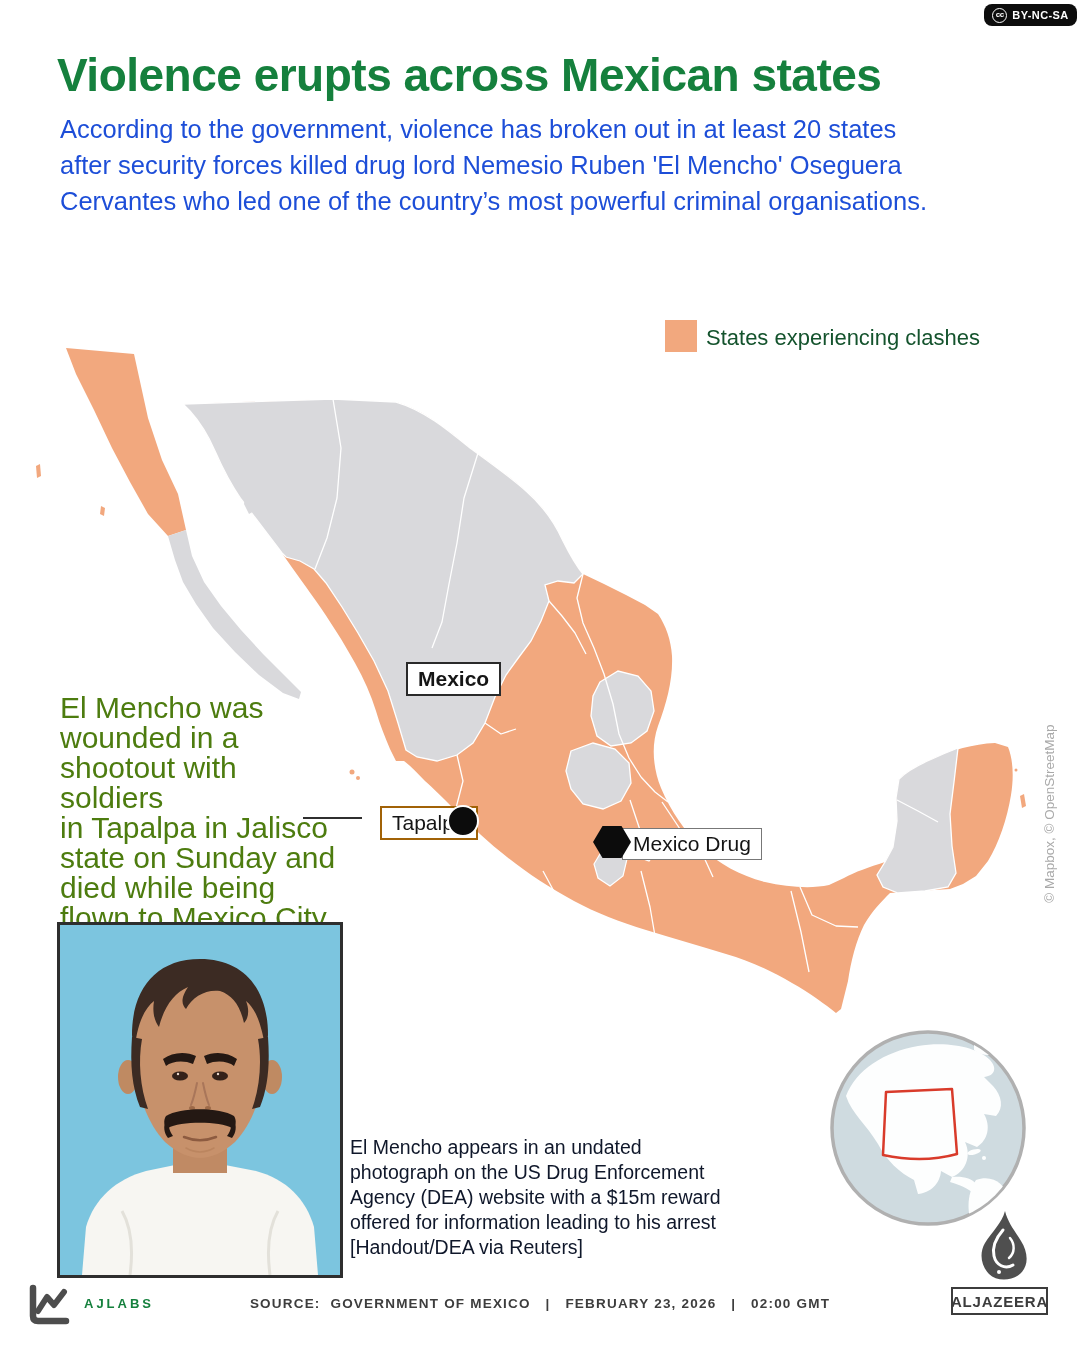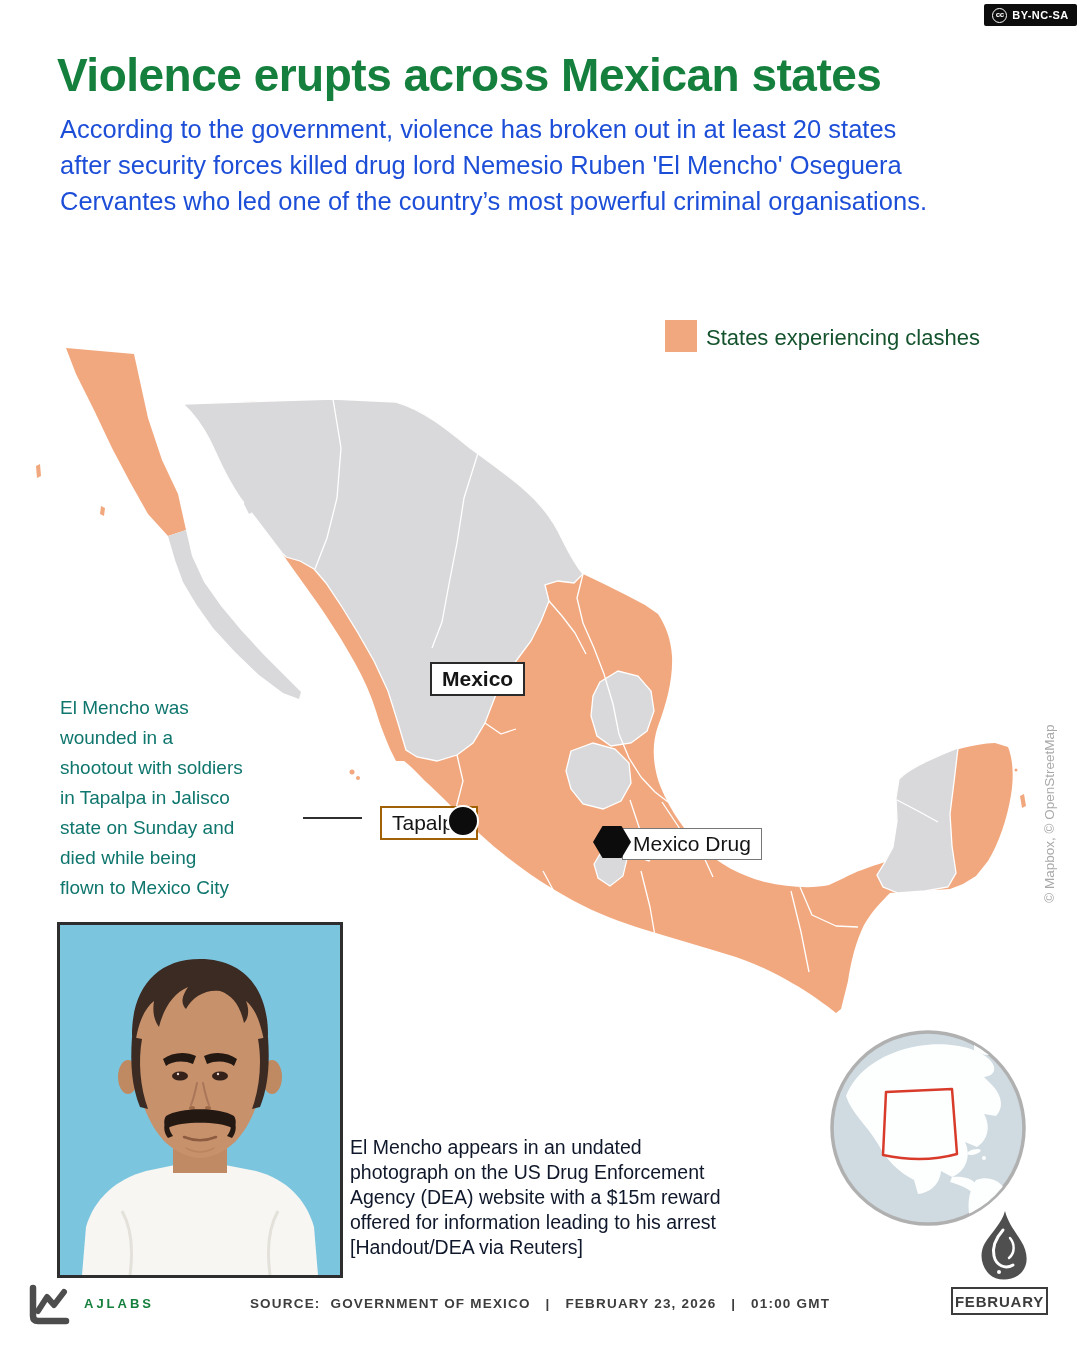--- a/index.html
+++ b/index.html
@@ -3,48 +3,48 @@
 <meta charset="utf-8">
 <style>
   html,body{margin:0;padding:0;}
   body{
     width:1080px;height:1351px;position:relative;background:#ffffff;
     font-family:"Liberation Sans","DejaVu Sans",sans-serif;overflow:hidden;
   }
   .abs{position:absolute;}
 
   
-  .cc-badge{left:984px;top:4px;width:93px;height:22px;background:#0d0d0d;border-radius:2px;
+  .cc-badge{left:984px;top:4px;width:93px;height:22px;background:#0d0d0d;border-radius:8px;
     display:flex;align-items:center;justify-content:center;gap:5px;}
   .cc-circle{width:13px;height:13px;border:1.4px solid #fff;border-radius:50%;
     color:#fff;font-size:8px;font-weight:700;display:flex;align-items:center;justify-content:center;
     letter-spacing:-0.5px;line-height:1;}
   .cc-label{color:#fff;font-size:11px;font-weight:700;letter-spacing:0.4px;}
 
   
   .title{left:57px;top:49px;width:980px;font-size:46px;line-height:52px;font-weight:700;
     color:#15803d;letter-spacing:-0.5px;}
   .subtitle{left:60px;top:111px;width:960px;font-size:25.5px;line-height:36px;color:#1d4ed8;
     white-space:pre-line;}
 
   
   .legend-swatch{left:665px;top:320px;width:32px;height:32px;background:#F2A87E;}
   .legend-label{left:706px;top:325px;font-size:22px;color:#14532d;}
 
   
   .map-svg{left:0;top:330px;}
   .map-label{background:#fff;color:#151515;font-size:21px;line-height:25px;padding:2px 10px 3px;}
-  .lbl-mexico{left:430px;top:662px;border:2px solid #2a2a2a;font-weight:700;}
+  .lbl-mexico{left:406px;top:662px;border:2px solid #2a2a2a;font-weight:700;}
   .lbl-tapalpa{left:380px;top:806px;border:2px solid #a16207;}
   .lbl-mxcity{left:622px;top:828px;border:1.5px solid #777;}
   .marker-circle{left:447px;top:805px;width:28px;height:28px;background:#0c0c0c;border:2px solid #fff;
     border-radius:50%;box-sizing:content-box;}
   .marker-hex{left:593px;top:825px;width:38px;height:34px;background:#0c0c0c;
     clip-path:polygon(0% 50%,25% 3%,75% 3%,100% 50%,75% 97%,25% 97%);}
-  .annotation{left:60px;top:693px;width:280px;font-size:19px;line-height:30px;color:#0f766e;
+  .annotation{left:60px;top:693px;width:280px;font-size:30px;line-height:30px;color:#4d7c0f;
     white-space:pre-line;}
   .connector{left:303px;top:817px;width:59px;height:2px;background:#2f2f2f;}
   .attribution{left:954px;top:806px;width:190px;text-align:center;font-size:13.5px;color:#a9a9a9;
     transform:rotate(-90deg);}
 
   
   .photo-frame{left:57px;top:922px;width:286px;height:356px;border:3px solid #2e2e2e;box-sizing:border-box;}
   .caption{left:350px;top:1135px;width:430px;font-size:19.5px;line-height:25px;color:#0f172a;
     white-space:pre-line;}
 
@@ -218,21 +218,21 @@
   </g>
   <path fill="none" stroke="#D93B2B" stroke-width="2.5" stroke-linejoin="round" d="M60,66 L126,63 L131,128 C106,135 80,134 57,129 Z"></path>
 </svg>
 
 <svg class="abs ajlabs-icon" width="44" height="44" viewBox="0 0 44 44">
   <path fill="none" stroke="#4d4d4d" stroke-width="6.5" stroke-linecap="round" d="M7,4 L7,32 Q7,37 12,37 L40,37"></path>
   <path fill="none" stroke="#4d4d4d" stroke-width="6" stroke-linecap="round" stroke-linejoin="round" d="M12,27 L21,13 L28,21 L38,8"></path>
 </svg>
 <div class="abs ajlabs-label">AJLABS</div>
 
-<div class="abs source-line">SOURCE:  GOVERNMENT OF MEXICO   |   FEBRUARY 23, 2026   |   01:00 GMT</div>
+<div class="abs source-line">SOURCE:  GOVERNMENT OF MEXICO   |   FEBRUARY 23, 2026   |   02:00 GMT</div>
 
 <svg class="abs aj-flame" width="62" height="74" viewBox="0 0 62 74">
   <path fill="#4f4f4f" d="M31,1 C34,13 41,21 47,31 C54,42 55,55 47,63 C39,71 23,72 15,64 C7,56 5,43 11,33 C17,23 28,13 31,1 Z"></path>
   <path fill="none" stroke="#fff" stroke-width="3" stroke-linecap="round" d="M29,20 C22,28 18,37 20,46 C22,55 31,60 39,55"></path>
   <path fill="none" stroke="#fff" stroke-width="2.5" stroke-linecap="round" d="M36,28 C41,34 41,43 35,48"></path>
   <circle cx="25" cy="62" r="2" fill="#fff"></circle>
 </svg>
-<div class="abs brand-box">FEBRUARY</div>
+<div class="abs brand-box">ALJAZEERA</div>
 
 </body></html>

